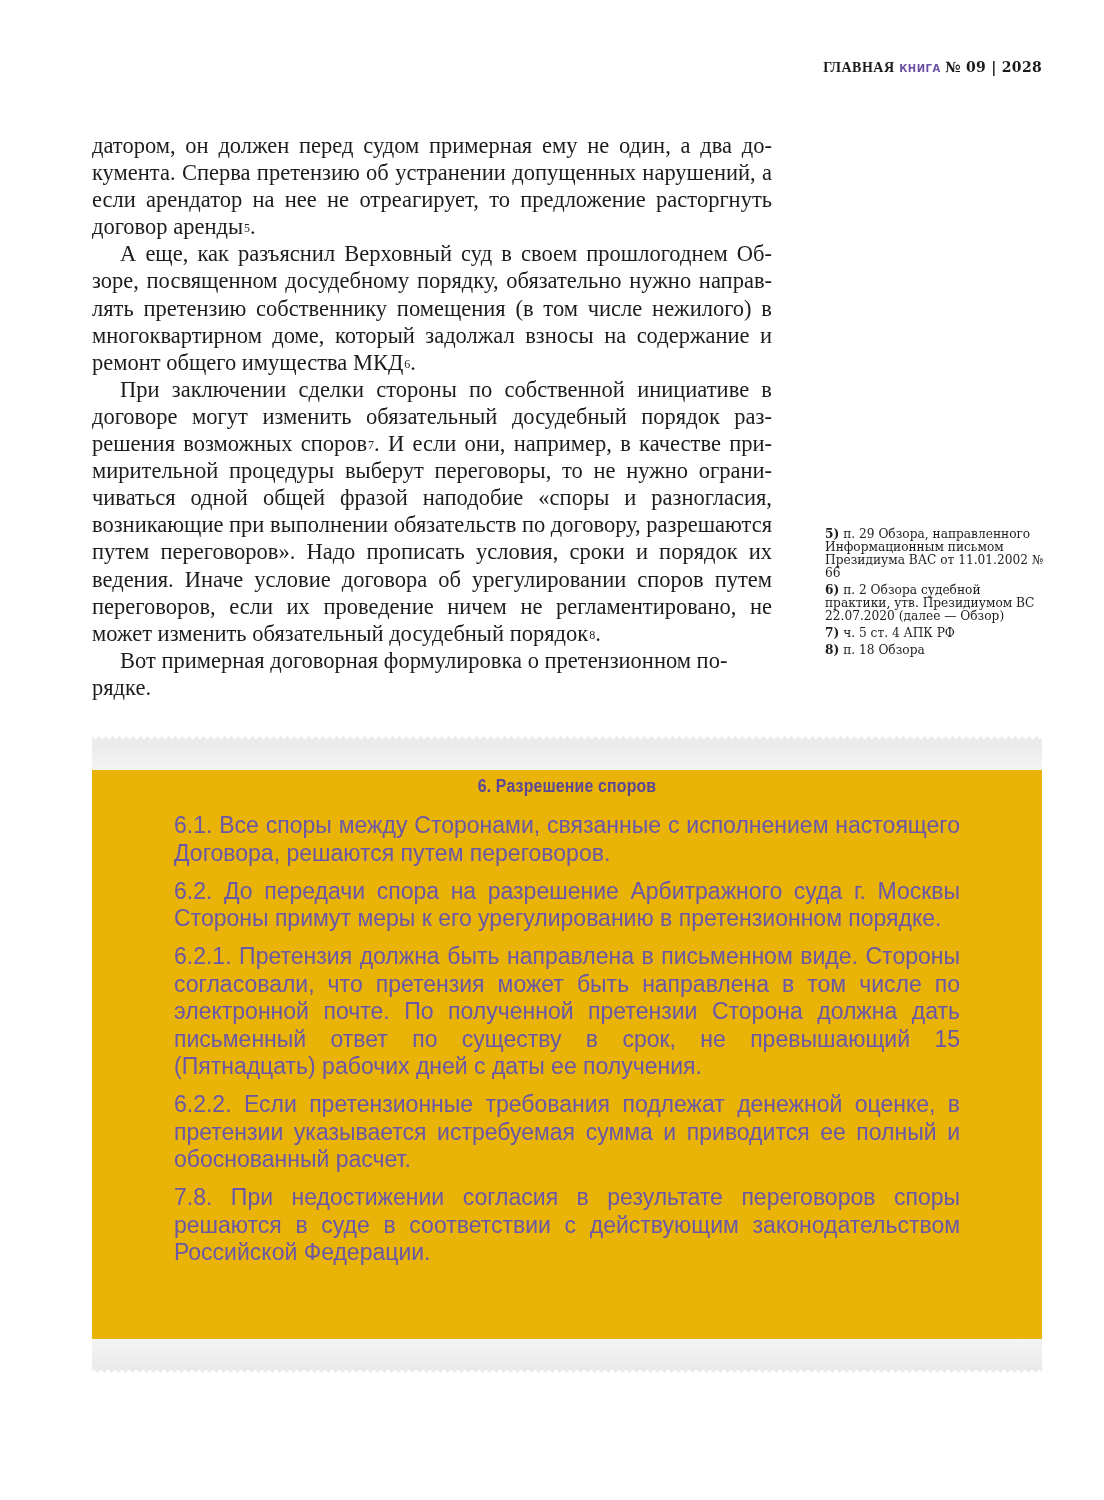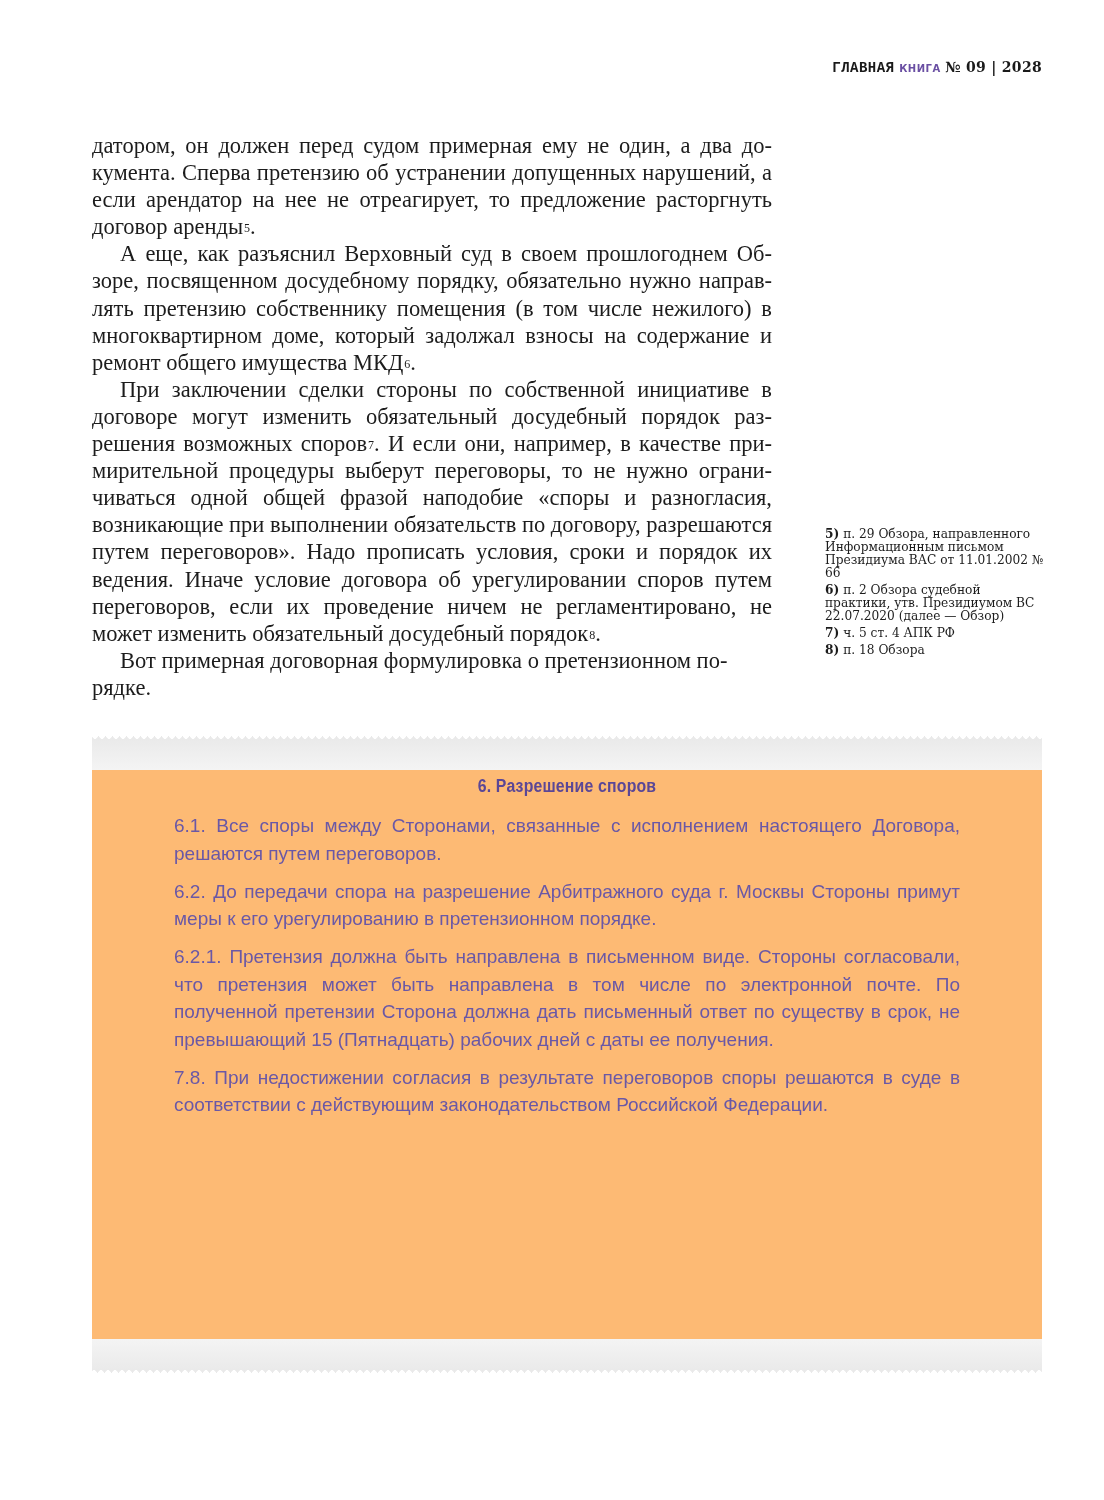--- a/index.html
+++ b/index.html
@@ -3,21 +3,21 @@
 <meta charset="utf-8">
 <style>
   html, body { margin: 0; padding: 0; background: #ffffff; }
   body { width: 1104px; height: 1500px; position: relative; overflow: hidden; }
 
   .running-head {
     position: absolute; top: 58px; right: 62px;
     font-family: "Liberation Sans", sans-serif; font-weight: bold; font-size: 15.5px;
     letter-spacing: 0.3px; color: #1a1a1a; white-space: nowrap;
   }
-  .running-head .brand1 { font-family: Liberation Mono, monospace; font-weight: bold; font-size: 14px; letter-spacing: 0.5px; }
+  .running-head .brand1 { font-family: Liberation Serif, serif; font-weight: bold; font-size: 14px; letter-spacing: 0.5px; }
   .running-head .brand2 { font-family: "DejaVu Sans", sans-serif; font-weight: bold; font-size: 10px; color: #6a4fa3; letter-spacing: 0.5px; }
   .running-head .issue { font-family: "DejaVu Serif", serif; font-weight: bold; font-size: 14px; }
 
   .main-col {
     position: absolute; left: 108px; top: 132px; width: 664px;
     font-family: "Liberation Serif", serif; font-size: 22.5px; line-height: 27.1px;
     color: #1c1c1c; text-align: justify;
   }
   .main-col p { margin: 0; text-indent: 12px; hyphens: manual; }
   .main-col p.first { text-indent: 0; }
@@ -26,21 +26,21 @@
 
   .sidenotes {
     position: absolute; left: 825px; top: 528px; width: 222px;
     font-family: "DejaVu Serif", serif; font-size: 12.2px; line-height: 13px; color: #1c1c1c;
   }
   .sidenotes .note { margin: 0 0 4px 0; }
   .sidenotes .num { font-weight: bold; }
 
   .contract-box {
     position: absolute; left: 92px; top: 736px; width: 950px; height: 637px;
-    background: #fdba74;
+    background: #eab308;
   }
   .contract-box .band-top {
     position: absolute; left: 0; top: 0; right: 0; height: 34px;
     background: linear-gradient(#e9e9e9, #f4f4f4);
   }
   .contract-box .band-bottom {
     position: absolute; left: 0; bottom: 0; right: 0; height: 34px;
     background: linear-gradient(#f4f4f4, #e9e9e9);
   }
   .zigzag-top, .zigzag-bottom {
@@ -51,21 +51,21 @@
   .zigzag-top { top: 0; }
   .zigzag-bottom { bottom: 0; transform: rotate(180deg); }
 
   .contract-title {
     position: absolute; left: 0; right: 0; top: 40px; text-align: center;
     font-family: "Liberation Sans", sans-serif; font-weight: bold; font-size: 18px;
     color: #5b4796; letter-spacing: 0.2px; transform: scaleX(0.88);
   }
   .contract-body {
     position: absolute; left: 82px; top: 76px; width: 786px;
-    font-family: "Liberation Sans", sans-serif; font-size: 19px; line-height: 27.5px;
+    font-family: "Liberation Sans", sans-serif; font-size: 23px; line-height: 27.5px;
     color: #6a58a6; text-align: justify;
   }
   .contract-body p { margin: 0 0 10.5px 0; transform-origin: left top; }
 
   .page-number {
     position: absolute; right: 63px; top: 1509px;
     font-family: "DejaVu Serif", serif; font-size: 20px; color: #1c1c1c;
   }
 </style>
 </head>
@@ -96,17 +96,18 @@
   <div class="zigzag-top"></div>
   <div class="band-bottom"></div>
   <div class="zigzag-bottom"></div>
 
   <div class="contract-title">6. Разрешение споров</div>
 
   <div class="contract-body">
     <p>6.1. Все споры между Сторонами, связанные с исполнением настоящего Договора, решаются путем переговоров.</p>
     <p>6.2. До передачи спора на разрешение Арбитражного суда г. Москвы Стороны примут меры к его урегулированию в претензионном порядке.</p>
     <p>6.2.1. Претензия должна быть направлена в письменном виде. Стороны согласовали, что пре­тензия может быть направлена в том числе по электронной почте. По полученной претензии Сторона должна дать письменный ответ по существу в срок, не превышающий 15 (Пятнадцать) рабочих дней с даты ее получения.</p>
+    <p>6.2.2. Если претензионные требования подлежат денежной оценке, в претензии указывается истребуемая сумма и приводится ее полный и обоснованный расчет.</p>
     <p>7.8. При недостижении согласия в результате переговоров споры решаются в суде в соответ­ствии с действующим законодательством Российской Федерации.</p>
   </div>
 </div>
 
 <div class="page-number">81</div>
 
 </body></html>

